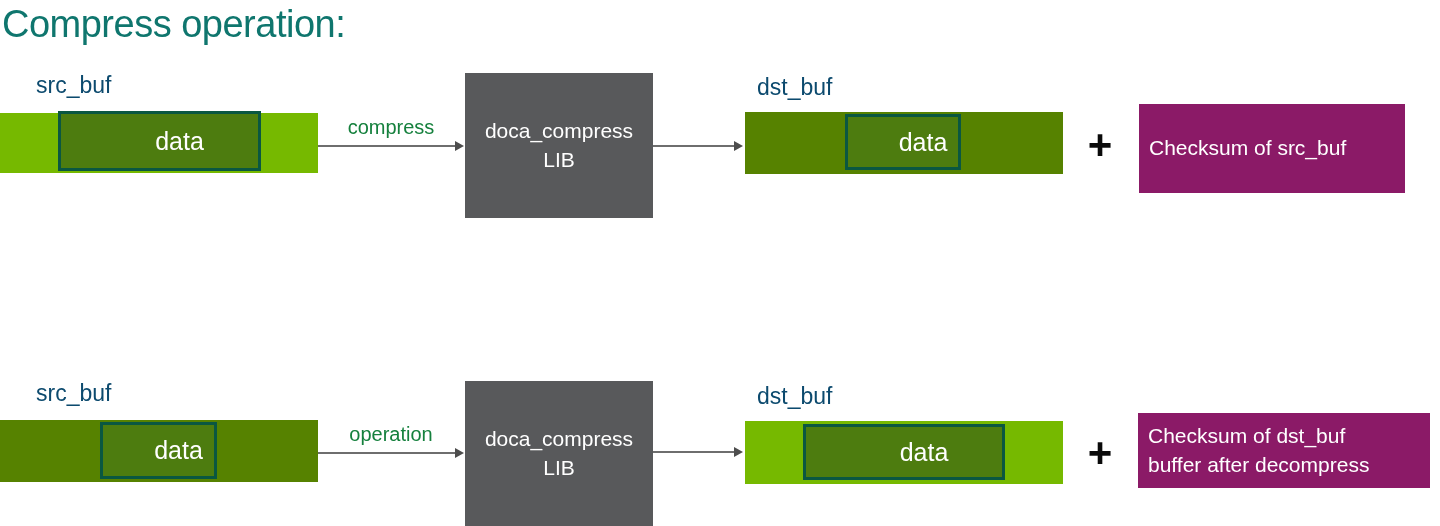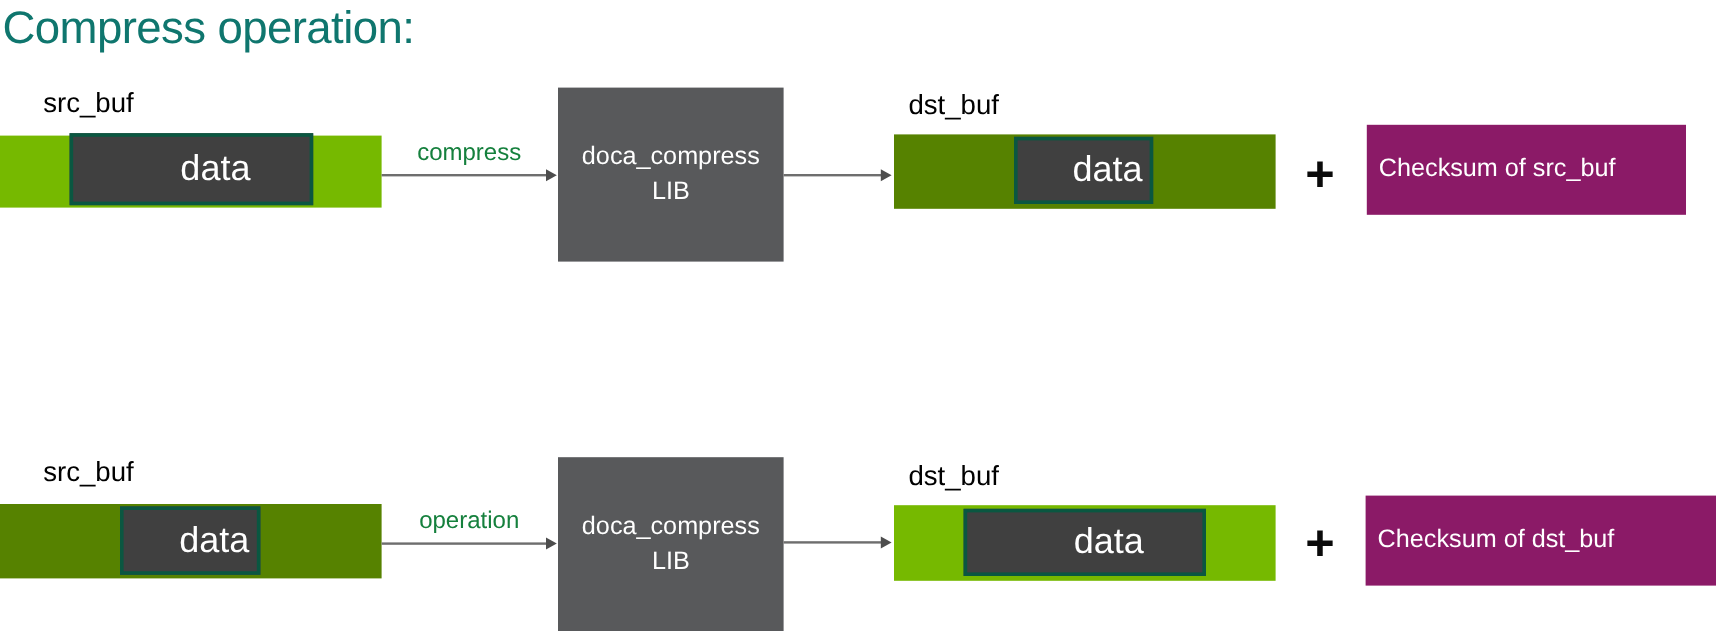--- a/index.html
+++ b/index.html
@@ -5,29 +5,29 @@
   html,body{margin:0;padding:0;background:#ffffff;}
   .canvas{
     position:relative;width:1440px;height:526px;overflow:hidden;background:#fff;
     font-family:"Liberation Sans",sans-serif;
   }
   .op-title{
     position:absolute;margin:0;color:#0f766e;font-size:38px;font-weight:500;
     line-height:1;letter-spacing:-0.5px;white-space:nowrap;
   }
   .buf-label{
-    position:absolute;color:#000000;font-size:23px;line-height:1;white-space:nowrap;
+    position:absolute;color:#0c4a6e;font-size:23px;line-height:1;white-space:nowrap;
   }
   .bar{position:absolute;}
   .bar.bright{background:#76B900;}
   .bar.olive{background:#568200;}
   .data-box{
-    position:absolute;background:#404040;border:3px solid #0A5741;box-sizing:border-box;
+    position:absolute;background:#4d7c0f;border:3px solid #0A5741;box-sizing:border-box;
     display:flex;align-items:center;justify-content:center;
-    color:#fff;font-size:30px;padding-left:40px;
+    color:#fff;font-size:25px;padding-left:40px;
   }
   .lib-box{
     position:absolute;background:#58595B;display:flex;flex-direction:column;
     align-items:center;justify-content:center;color:#fff;font-size:21px;line-height:1.35;
     text-align:center;
   }
   .lib-box span{display:block;}
   .arrow{position:absolute;height:0;}
   .arrow-line{position:absolute;left:0;right:7px;top:-1px;height:1.5px;background:#6e6e6e;}
   .arrow-head{
@@ -52,21 +52,21 @@
   .c-src-label{left:36px;top:74px;}
   .c-src-bar{left:0;top:113px;width:318px;height:60px;}
   .c-src-data{left:58px;top:-2px;width:203px;height:60px;}
   .c-arrow1{left:318px;top:146px;width:146px;}
   .c-lib{left:465px;top:73px;width:188px;height:145px;}
   .c-arrow2{left:653px;top:146px;width:90px;}
   .c-dst-label{left:757px;top:76px;}
   .c-dst-bar{left:745px;top:112px;width:318px;height:62px;}
   .c-dst-data{left:100px;top:2px;width:116px;height:56px;}
   .c-plus{left:1080px;top:124px;}
-  .c-chk{left:1139px;top:104px;width:266px;height:75px;}
+  .c-chk{left:1139px;top:104px;width:266px;height:89px;}
   
   .d-title{left:2px;top:303px;}
   .d-src-label{left:36px;top:382px;}
   .d-src-bar{left:0;top:420px;width:318px;height:62px;}
   .d-src-data{left:100px;top:2px;width:117px;height:57px;}
   .d-arrow1{left:318px;top:453px;width:146px;}
   .d-lib{left:465px;top:381px;width:188px;height:145px;}
   .d-arrow2{left:653px;top:452px;width:90px;}
   .d-dst-label{left:757px;top:385px;}
   .d-dst-bar{left:745px;top:421px;width:318px;height:63px;}
@@ -145,15 +145,16 @@
   <div class="bar bright d-dst-bar">
     <div class="data-box d-dst-data">
       <span>data</span>
     </div>
   </div>
 
   <div class="plus d-plus">+</div>
 
   <div class="checksum d-chk">
     <span>Checksum of dst_buf</span>
+    <span>buffer after decompress</span>
   </div>
 
 </div>
 
 </body></html>

